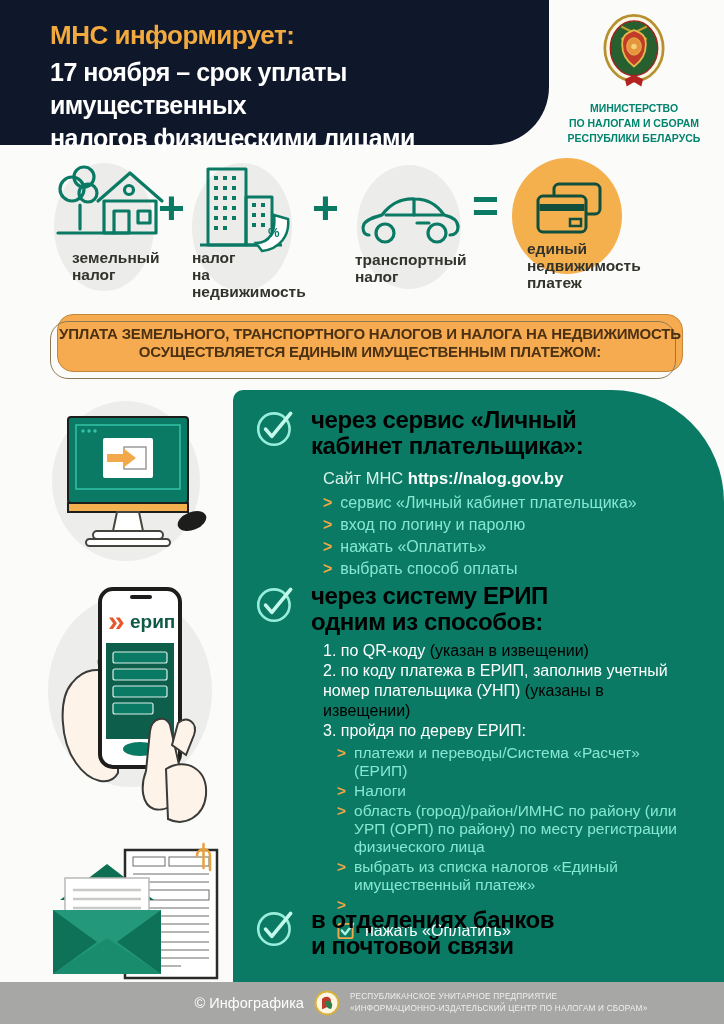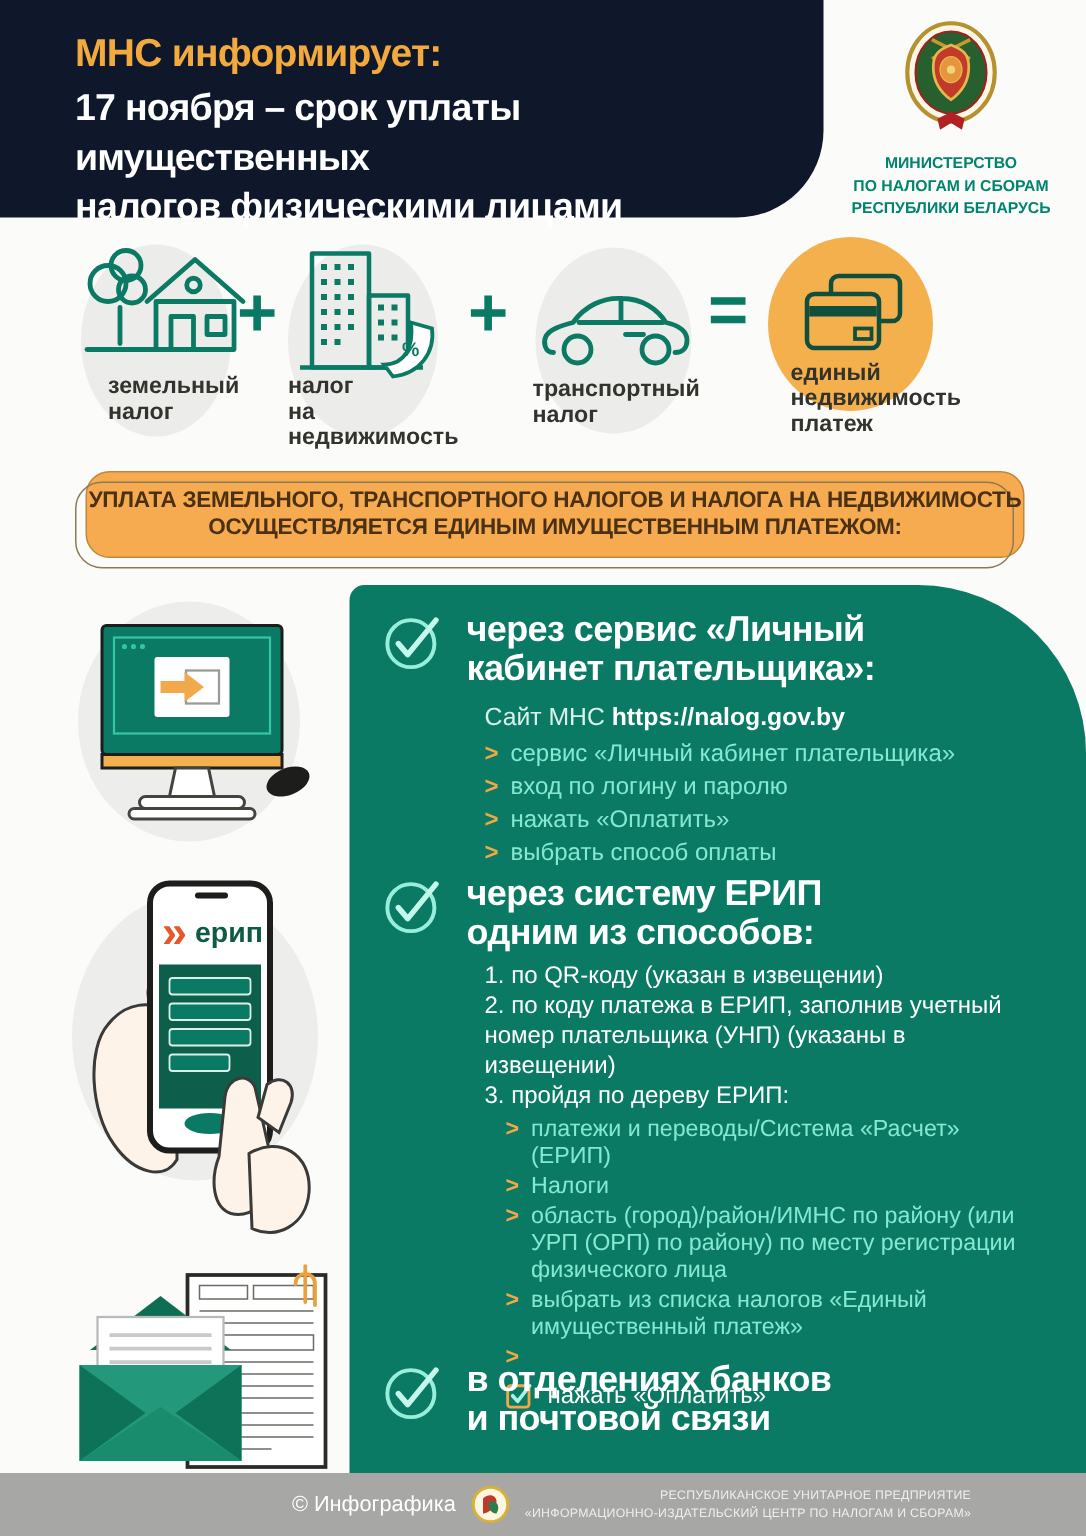--- a/index.html
+++ b/index.html
@@ -54,44 +54,44 @@
   .panel{
     position:absolute;left:233px;top:390px;width:491px;height:592px;
     background:#0a7a64;border-radius:10px 112px 0 0;
   }
   .sec{position:absolute;left:0;display:flex;gap:12px;padding-left:20px;}
   .sec-lk{top:14px;}
   .sec-erip{top:190px;}
   .sec-banks{top:514px;}
   .check-icon{width:46px;height:46px;flex-shrink:0;}
   .sec-heading{
-    font-size:24px;font-weight:bold;color:#ffffff;line-height:26px;letter-spacing:-0.4px;
+    font-size:24px;font-weight:bold;color:#000000;line-height:26px;letter-spacing:-0.4px;
     padding-top:3px;
   }
   .lk-details{margin:10px 0 0 12px;}
   .site-line{font-size:16.5px;color:#d9f2ea;margin-bottom:5px;}
   .site-url{font-weight:bold;color:#ffffff;}
   .bullet-row{display:flex;gap:8px;font-size:16px;line-height:19px;margin-bottom:3px;color:#86e7d2;}
   .chev{color:#f2a845;font-weight:bold;flex-shrink:0;}
   .erip-details{margin:6px 0 0 12px;}
   .numbered{width:372px;font-size:16px;color:#ffffff;line-height:20px;}
-  .note{color:#ffffff;margin-top:13px;}
+  .note{color:#000000;margin-top:13px;}
   .tree{margin:3px 0 0 14px;width:356px;}
   .tree .bullet-row{font-size:15.5px;line-height:18px;margin-bottom:2px;}
   .final-step{
     margin:7px 0 0 14px;display:flex;align-items:center;gap:9px;
     font-size:16px;color:#ffffff;
   }
   
   .illus{position:absolute;}
   
   .footer{
     position:absolute;left:0;bottom:0;width:724px;height:42px;background:#a7a7a5;
     display:flex;align-items:center;justify-content:center;gap:10px;
-    padding-left:118px;box-sizing:border-box;text-align:right;
+    padding-left:118px;box-sizing:border-box;
   }
   .footer-copy{font-size:14.5px;color:#ffffff;}
   .footer-org{font-size:8.2px;color:#efefed;line-height:1.45;letter-spacing:0.2px;}
 </style>
 </head>
 <body>
 
 <div class="header">
   <div class="header-title">МНС информирует:</div>
   <div class="header-sub">

